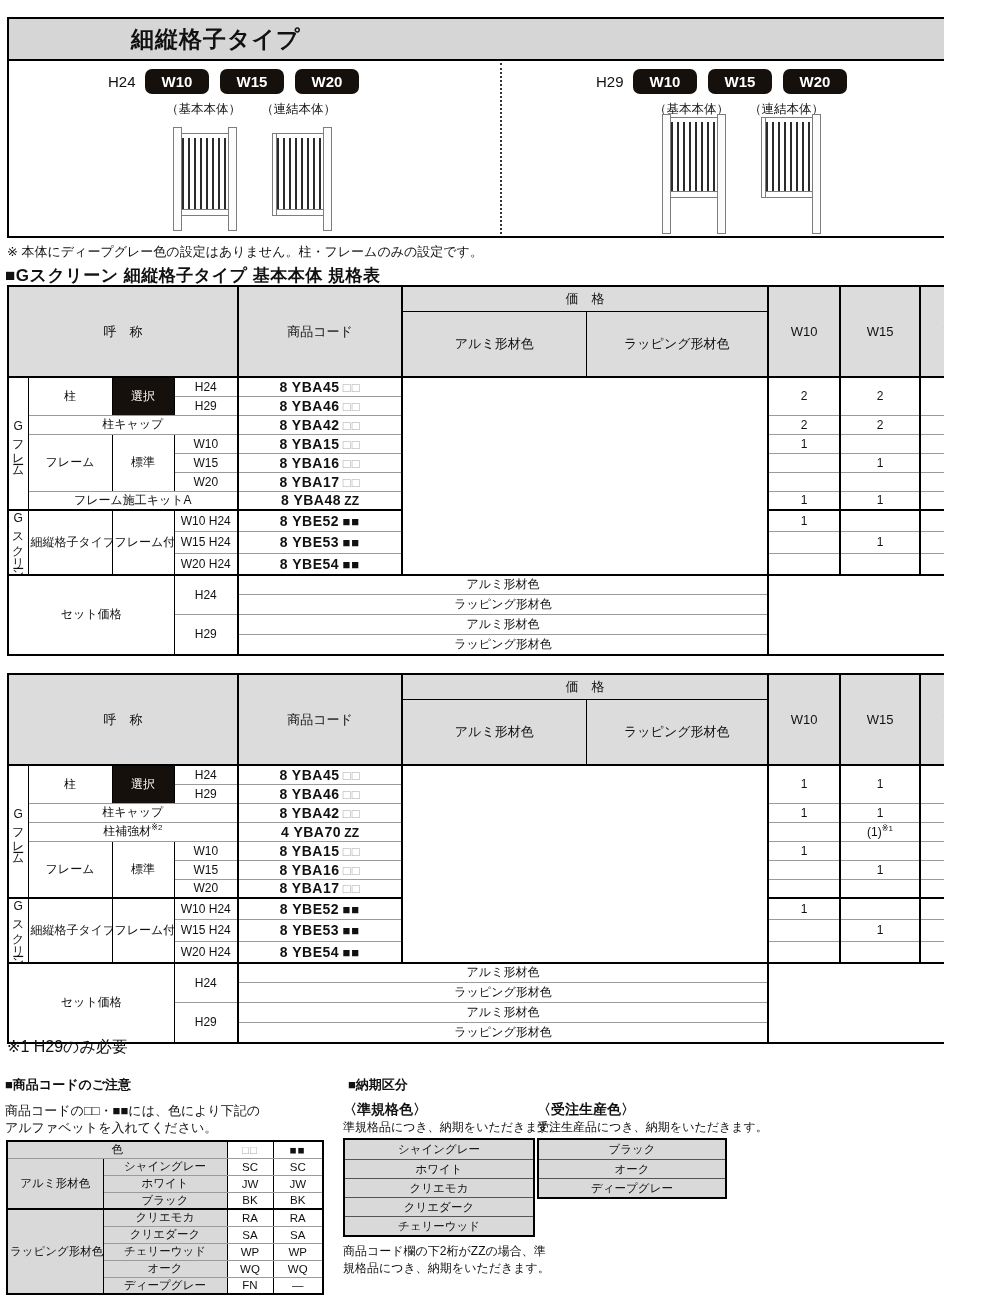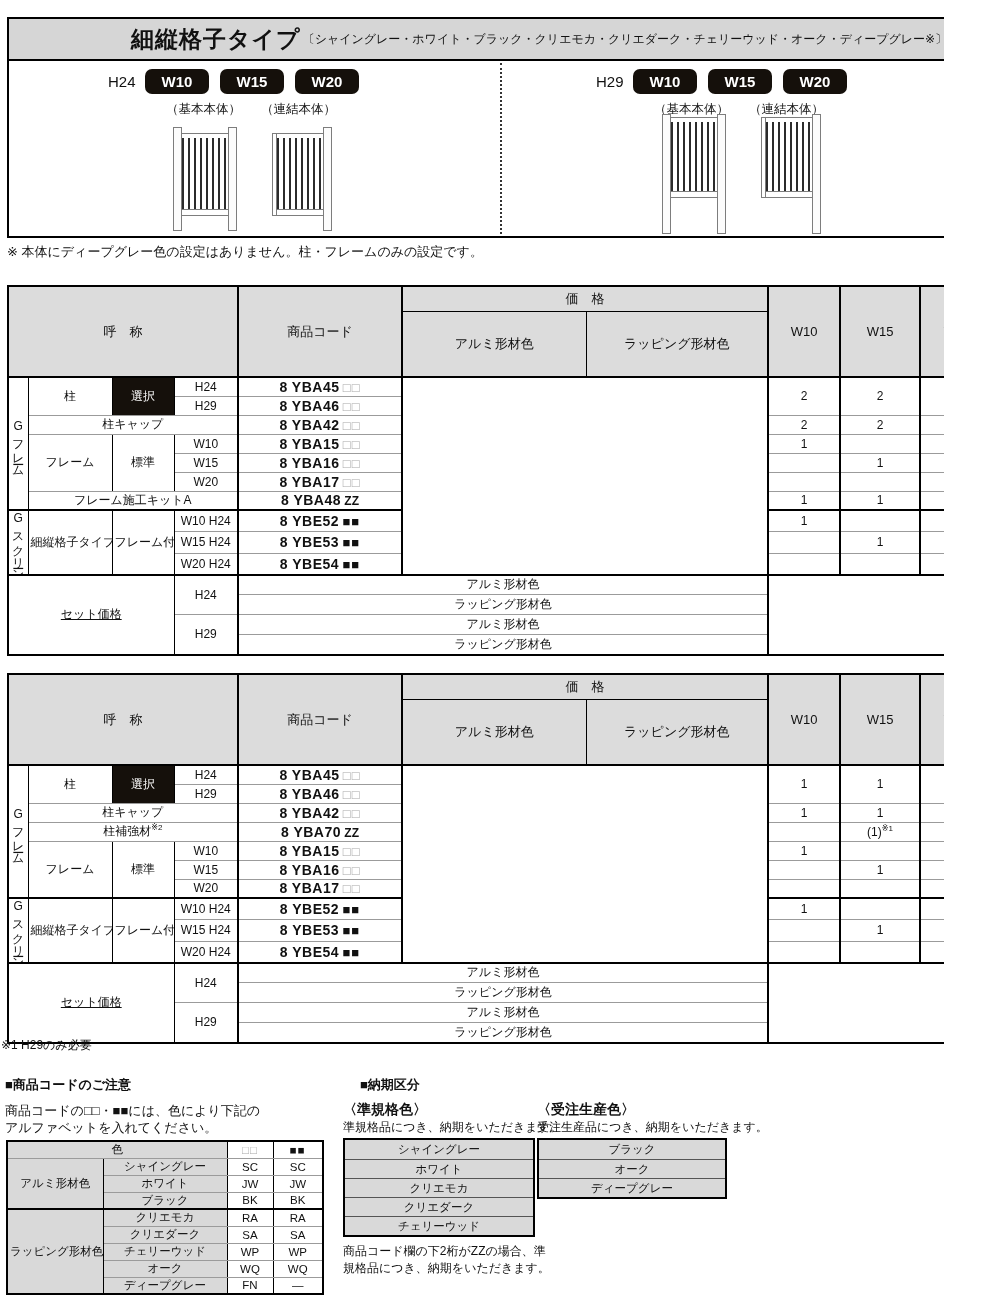--- a/index.html
+++ b/index.html
@@ -58,25 +58,25 @@
   .bl2 { border-left:2px solid #000 !important; }
   .bt2 { border-top:2px solid #000 !important; }
   .vlabel { writing-mode:vertical-rl; text-orientation:upright; font-size:9px; letter-spacing:-1px; padding:0; line-height:1; }
   .blackcell { background:#15100b; color:#fff; font-size:12px; }
   .codecell { text-align:center; }
   .codetext { font-weight:bold; font-size:14px; letter-spacing:0.5px; }
   .sq-open { color:#a9a9a9; font-size:13px; letter-spacing:1px; }
   .sq-fill { color:#111; font-size:13px; letter-spacing:1px; }
   .sfx-zz { font-weight:bold; font-size:12px; }
   .qty { font-size:13px; }
-  .setlabel { font-size:13px;text-decoration:underline; }
+  .setlabel { font-size:13px; }
   sup.fn { font-size:8px; vertical-align:super; }
 
   
-  .footnote { position:absolute; left:1px; font-size:12px; }
+  .footnote { position:absolute; left:7px; font-size:16px; }
 
   
   .b-title { position:absolute; font-size:13px; font-weight:bold; }
   .b-text { position:absolute; font-size:13px; line-height:17px; }
   table.ctable { position:absolute; left:6px; top:1140px; border-collapse:collapse; border:2px solid #000; table-layout:fixed; width:316px; }
   .ctable th, .ctable td { box-sizing:border-box; padding:0 2px; text-align:center; vertical-align:middle;
     border-left:1px solid #000; border-right:1px solid #000; border-top:1px solid #9b9b9b; border-bottom:1px solid #9b9b9b;
     font-size:11.5px; font-weight:normal; overflow:hidden; white-space:nowrap; height:17px; }
   .ctable .gray { background:#d9d9d9; }
   .delivery-head { position:absolute; font-size:14px; font-weight:bold; }
@@ -88,21 +88,20 @@
   .zz-note { position:absolute; font-size:12px; line-height:17px; }
 </style>
 </head>
 <body>
 
 <div class="page">
 
   <div class="top-box">
     <div class="top-bar">
       <span class="top-title">細縦格子タイプ</span>
-      <span class="top-sub">〔シャイングレー・ホワイト・ブラック・クリエモカ・クリエダーク・チェリーウッド・オーク・ディープグレー※〕</span>
     </div>
     <div class="diag-area">
       <div class="diag-half">
         <span class="hlabel" style="left:99px">H24</span>
         <div class="badges" style="left:136px">
           <span class="badge">W10</span>
           <span class="badge">W15</span>
           <span class="badge">W20</span>
         </div>
         <span class="plabel" style="left:157px">（基本本体）</span>
@@ -144,20 +143,21 @@
             <div class="rt"></div>
             <div class="panel"></div>
             <div class="rb"></div>
             <div class="post pr"></div>
         </div>
       </div>
     </div>
   </div>
   <div class="box-foot" style="top:243px">※ 本体にディープグレー色の設定はありません。柱・フレームのみの設定です。</div>
 
+  <div class="sec-title" style="left:5px;top:264px">■Gスクリーン 細縦格子タイプ 基本本体 規格表</div>
 
   <table class="spec" style="top:285px">
     <colgroup>
       <col style="width:20px">
         <col style="width:84px">
         <col style="width:62px">
         <col style="width:64px">
         <col style="width:164px">
       <col style="width:184px">
         <col style="width:182px">
@@ -321,21 +321,21 @@
       </tr>
       <tr>
         <td colspan="3">柱キャップ</td>
         <td class="codecell bl2"><span class="codetext">8 YBA42</span> <span class="sq-open">□□</span></td>
         <td class="qty bl2">1</td>
         <td class="qty bl2">1</td>
         <td class="qty bl2">1</td>
       </tr>
       <tr>
         <td colspan="3"><span>柱補強材</span><sup class="fn">※2</sup></td>
-        <td class="codecell bl2"><span class="codetext">8 YBA70</span> <span class="sfx-zz">ZZ</span></td>
+        <td class="codecell bl2"><span class="codetext">4 YBA70</span> <span class="sfx-zz">ZZ</span></td>
         <td class="qty bl2"></td>
         <td class="qty bl2"><span>(1)</span><sup class="fn">※1</sup></td>
         <td class="qty bl2"><span>(1)</span><sup class="fn">※1</sup></td>
       </tr>
       <tr>
         <td rowspan="3">フレーム</td>
         <td rowspan="3">標準</td>
         <td>W10</td>
         <td class="codecell bl2"><span class="codetext">8 YBA15</span> <span class="sq-open">□□</span></td>
         <td class="qty bl2">1</td>
@@ -460,21 +460,21 @@
         <td>WQ</td>
       </tr>
       <tr>
         <td class="gray">ディープグレー</td>
         <td>FN</td>
         <td>—</td>
       </tr>
     </tbody>
   </table>
 
-  <div class="b-title" style="left:360px;top:1076px">■納期区分</div>
+  <div class="b-title" style="left:348px;top:1076px">■納期区分</div>
 
   <div class="delivery-head" style="left:343px;top:1101px">〈準規格色〉</div>
   <div class="delivery-desc" style="left:343px;top:1119px">準規格品につき、納期をいただきます。</div>
   <div class="clist" style="left:343px;top:1138px;width:188px">
     <div class="item">シャイングレー</div>
     <div class="item">ホワイト</div>
     <div class="item">クリエモカ</div>
     <div class="item">クリエダーク</div>
     <div class="item">チェリーウッド</div>
   </div>

